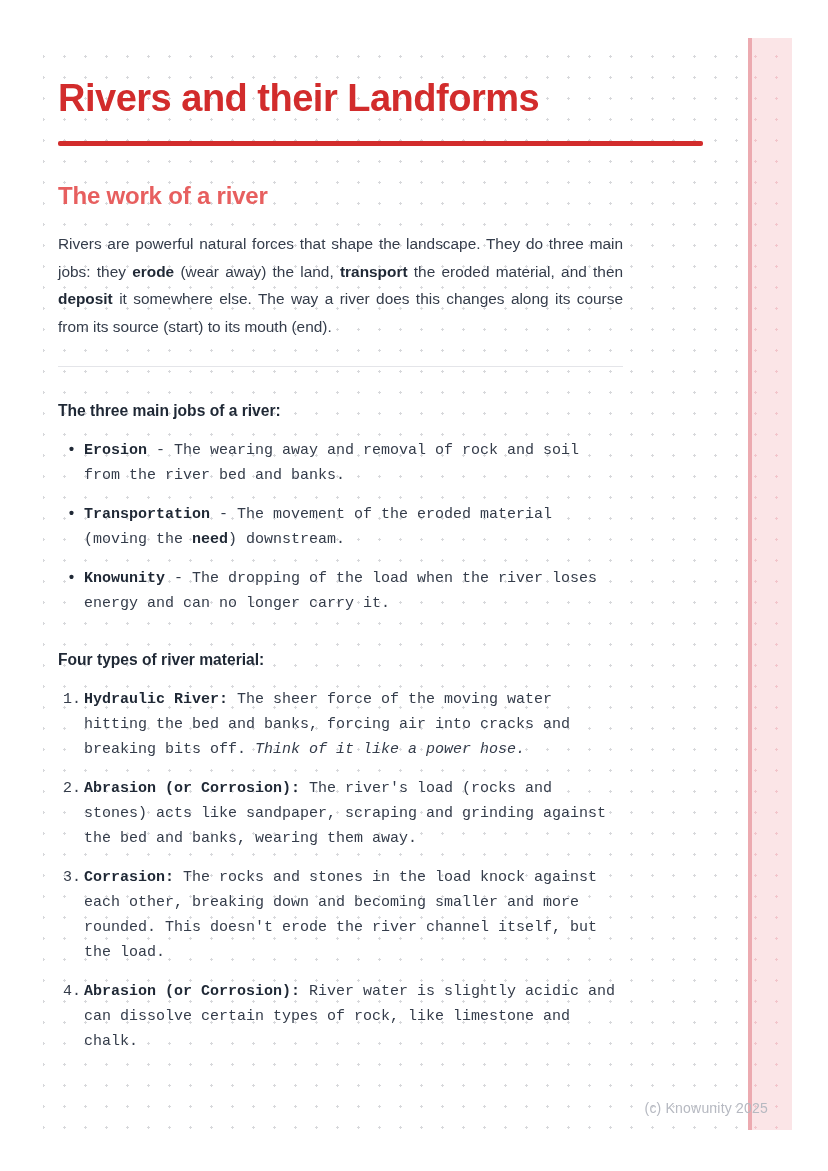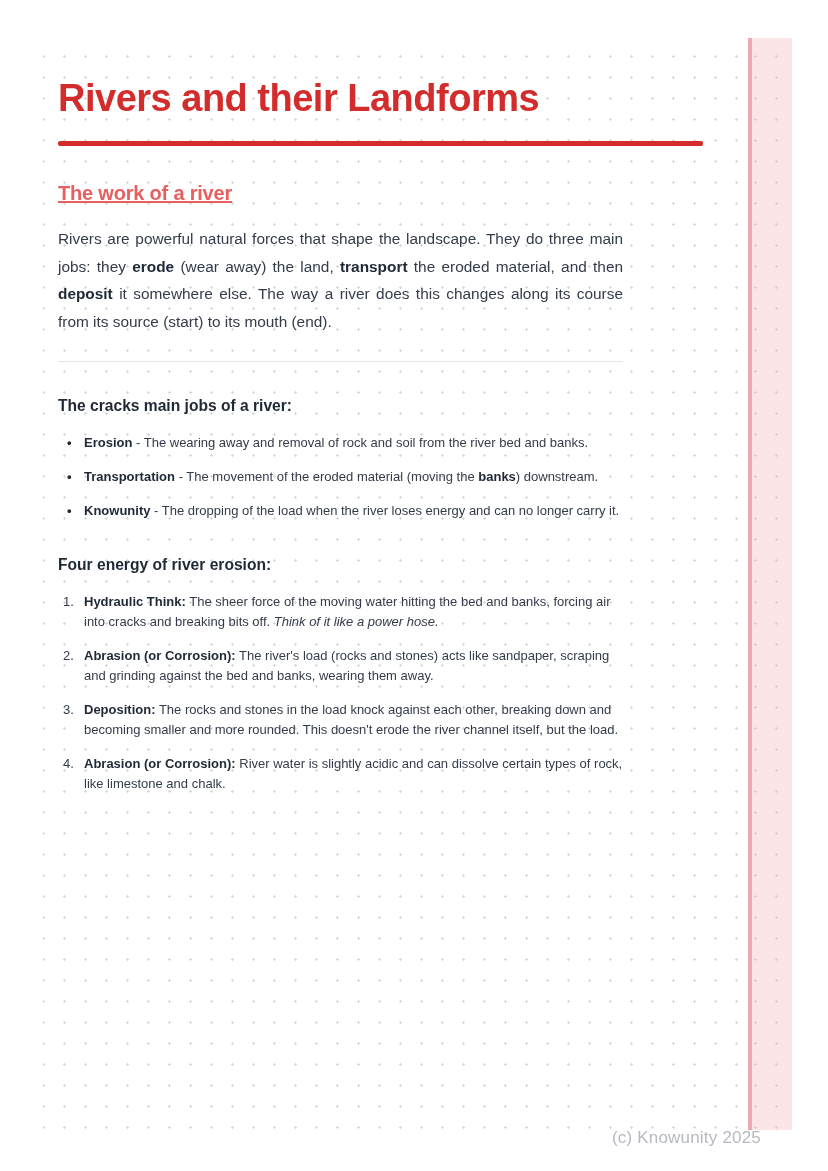--- a/index.html
+++ b/index.html
@@ -55,25 +55,24 @@
   }
   .title-rule {
     margin-top: 22px;
     width: 645px;
     height: 5px;
     background: #d22c2c;
     border-radius: 2px;
   }
   h2.section-heading {
     margin: 36px 0 0 0;
-    font-size: 20px;
+    font-size: 24px;
     font-weight: 700;
     letter-spacing: -0.2px;
     color: #e75f5f;
-    text-decoration: underline;
   }
   p.body-par {
     width: 565px;
     margin: 20px 0 0 0;
     font-size: 15.4px;
     line-height: 27.5px;
   }
   p.justified { text-align: justify; }
   .soft-divider {
     width: 565px;
@@ -94,22 +93,23 @@
   ul.jobs-list, ol.types-list {
     list-style: none;
     margin: 15px 0 0 0;
     padding: 0;
     width: 565px;
   }
   ul.jobs-list li, ol.types-list li {
     position: relative;
     padding-left: 26px;
     margin-top: 14px;
-    font-size: 13px;
-    line-height: 20px;
+    font-size: 15px;
+    line-height: 25px;
+    font-family: Liberation Mono, monospace;
   }
   ul.jobs-list li:first-child, ol.types-list li:first-child { margin-top: 0; }
   ul.jobs-list li::before {
     content: "\2022";
     position: absolute;
     left: 9px;
     top: 0;
     color: #1f2835;
     font-weight: 700;
   }
@@ -118,26 +118,25 @@
   ol.types-list li::before {
     content: counter(item) ".";
     position: absolute;
     left: 5px;
     top: 0;
     color: #343c4a;
   }
   .footer-credit {
     position: absolute;
     top: 1100px;
-    right: 67px;
-    font-size: 17px;
+    right: 60px;
+    font-size: 14px;
     letter-spacing: 0.2px;
     color: #b6b9c1;
     z-index: 3;
-    margin-top: 28px;
   }
 </style>
 </head>
 <body>
 
 <div class="sheet">
   <div class="stripe"></div>
 
   <div class="content">
 
@@ -145,33 +144,33 @@
     <div class="title-rule"></div>
 
     <h2 class="section-heading">The work of a river</h2>
 
     <p class="body-par justified"><span>Rivers are powerful natural forces that shape the landscape. They do three main jobs: they </span><span class="b">erode</span><span> (wear away) the land, </span><span class="b">transport</span><span> the eroded material, and then </span><span class="b">deposit</span><span> it somewhere else. The way a river does this changes along its course from its source (start) to its mouth (end).</span></p>
 
     <div class="soft-divider"></div>
 
 
 
-    <p class="subhead">The cracks main jobs of a river:</p>
+    <p class="subhead">The three main jobs of a river:</p>
 
     <ul class="jobs-list">
       <li><span class="b">Erosion</span><span> - The wearing away and removal of rock and soil from the river bed and banks.</span></li>
-      <li><span class="b">Transportation</span><span> - The movement of the eroded material (moving the </span><span class="b">banks</span><span>) downstream.</span></li>
+      <li><span class="b">Transportation</span><span> - The movement of the eroded material (moving the </span><span class="b">need</span><span>) downstream.</span></li>
       <li><span class="b">Knowunity</span><span> - The dropping of the load when the river loses energy and can no longer carry it.</span></li>
     </ul>
 
-    <p class="subhead">Four energy of river erosion:</p>
+    <p class="subhead">Four types of river material:</p>
 
     <ol class="types-list">
-      <li><span class="b">Hydraulic Think:</span><span> The sheer force of the moving water hitting the bed and banks, forcing air into cracks and breaking bits off. </span><span class="em">Think of it like a power hose.</span></li>
+      <li><span class="b">Hydraulic River:</span><span> The sheer force of the moving water hitting the bed and banks, forcing air into cracks and breaking bits off. </span><span class="em">Think of it like a power hose.</span></li>
       <li><span class="b">Abrasion (or Corrosion):</span><span> The river's load (rocks and stones) acts like sandpaper, scraping and grinding against the bed and banks, wearing them away.</span></li>
-      <li><span class="b">Deposition:</span><span> The rocks and stones in the load knock against each other, breaking down and becoming smaller and more rounded. This doesn't erode the river channel itself, but the load.</span></li>
+      <li><span class="b">Corrasion:</span><span> The rocks and stones in the load knock against each other, breaking down and becoming smaller and more rounded. This doesn't erode the river channel itself, but the load.</span></li>
       <li><span class="b">Abrasion (or Corrosion):</span><span> River water is slightly acidic and can dissolve certain types of rock, like limestone and chalk.</span></li>
     </ol>
 
   </div>
 </div>
 
 <div class="footer-credit">(c) Knowunity 2025</div>
 
 </body></html>

